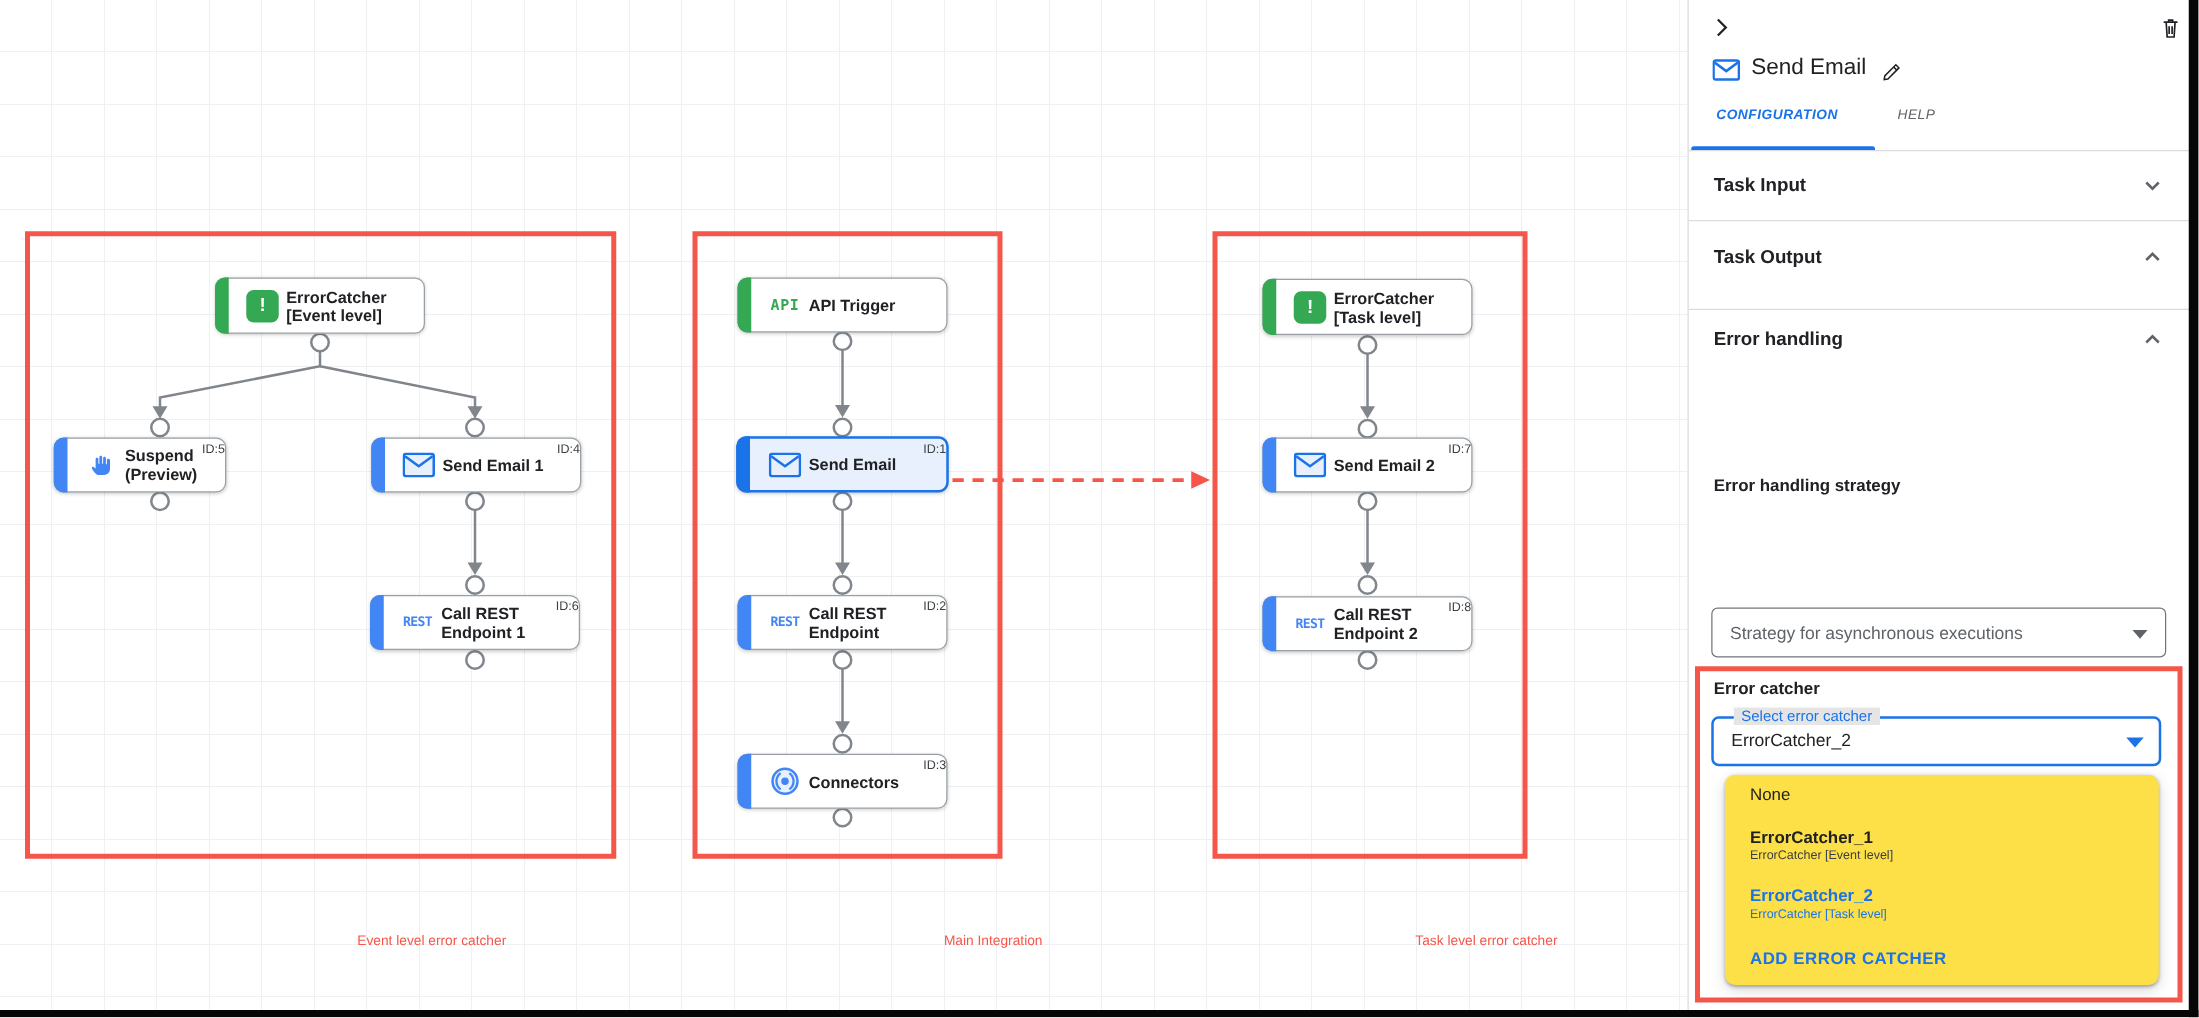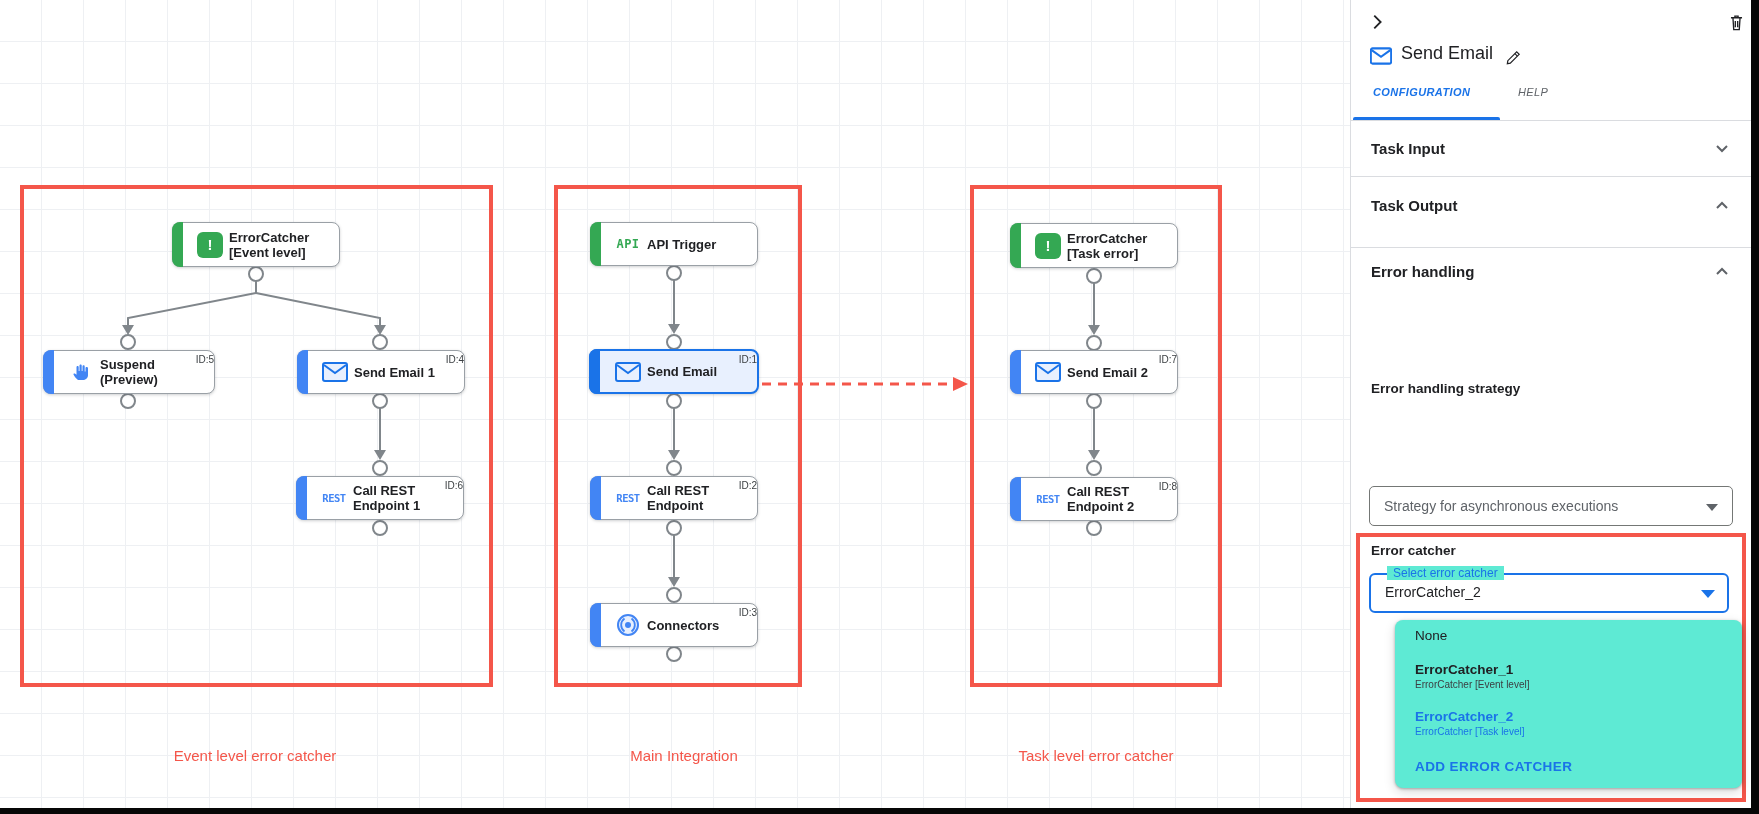--- a/index.html
+++ b/index.html
@@ -4,21 +4,21 @@
 <style>
   html,body{margin:0;padding:0;background:#fff;}
   .screen{position:relative;width:1759px;height:814px;overflow:hidden;background:#fff;
           font-family:"Liberation Sans",sans-serif;color:#202124;}
   
   .canvas{position:absolute;left:0;top:0;width:1350px;height:814px;background:#fff;
     background-image:
       repeating-linear-gradient(to right,transparent 0 41px,#eef0f3 41px 42px),
       repeating-linear-gradient(to bottom,transparent 0 41px,#eef0f3 41px 42px);}
   .group-box{position:absolute;border:4px solid #f4564a;box-sizing:border-box;background:transparent;}
-  .group-label{position:absolute;width:300px;text-align:center;font-size:15px;color:#f4564a;}
+  .group-label{position:absolute;width:300px;text-align:right;font-size:11px;color:#f4564a;}
   .edges{position:absolute;left:0;top:0;pointer-events:none;}
   
   .node{position:absolute;width:168px;height:44px;background:#fff;border:1px solid #9aa0a6;
         border-radius:8px;box-shadow:0 1px 3px rgba(60,64,67,.25);display:flex;align-items:center;box-sizing:border-box;}
   .node.selected{background:#e8f0fe;border:2px solid #1a73e8;}
   .accent{position:absolute;left:-1px;top:-1px;bottom:-1px;width:11px;border-radius:8px 0 0 8px;background:#4285f4;}
   .node.selected .accent{left:-2px;top:-2px;bottom:-2px;background:#1a73e8;}
   .accent.green{background:#34a853;}
   .nicon{margin-left:18px;width:38px;display:flex;justify-content:center;align-items:center;flex:none;}
   .ntext{display:flex;flex-direction:column;justify-content:center;font-size:13px;font-weight:700;line-height:15px;color:#202124;}
@@ -43,24 +43,24 @@
   .bold-label{position:absolute;left:20px;font-size:13.5px;font-weight:700;color:#202124;}
   .sel{position:absolute;left:18px;width:364px;height:40px;border:1px solid #747775;border-radius:5px;
        display:flex;align-items:center;box-sizing:border-box;cursor:pointer;background:#fff;}
   .sel .sel-text{margin-left:14px;font-size:14px;color:#5f6368;}
   .caret{position:absolute;right:14px;top:17px;width:0;height:0;border-left:6px solid transparent;
          border-right:6px solid transparent;border-top:7px solid #5f6368;}
   .redbox{position:absolute;left:5px;top:533px;width:390px;height:269px;border:4px solid #f4564a;box-sizing:border-box;}
   .ec-label{position:absolute;left:11px;top:6px;font-size:13.5px;font-weight:700;color:#202124;}
   .fsel{position:absolute;left:9px;top:36px;width:360px;height:40px;border:2px solid #1a73e8;border-radius:6px;
         box-sizing:border-box;background:#fff;cursor:pointer;}
-  .fsel .flabel{position:absolute;left:16px;top:-9px;background:#5eead4;padding:0 6px;font-size:12px;color:#1a73e8;font-weight:500;}
+  .fsel .flabel{position:absolute;left:16px;top:-9px;background:#e5e5e5;padding:0 6px;font-size:12px;color:#1a73e8;font-weight:500;}
   .fsel .fvalue{position:absolute;left:14px;top:9px;font-size:14px;color:#202124;}
   .fsel .caret{border-top-color:#1a73e8;border-left-width:7px;border-right-width:7px;border-top-width:8px;top:15px;right:12px;}
-  .menu{position:absolute;left:35px;top:83px;width:347px;height:168px;background:#5eead4;border-radius:8px;
+  .menu{position:absolute;left:20px;top:83px;width:347px;height:168px;background:#fde047;border-radius:8px;
         box-shadow:0 1px 3px rgba(0,0,0,.3),0 4px 12px rgba(0,0,0,.15);}
   .mi{position:absolute;left:20px;font-size:13.5px;cursor:pointer;}
   .mi.title{font-weight:700;color:#202124;}
   .mi.sub{font-weight:400;color:#3c4043;font-size:10px;}
   .mi.blue{color:#1a73e8;}
   .mi.action{font-weight:700;color:#1a73e8;letter-spacing:.4px;}
   .edge-right{position:absolute;left:1751px;top:0;width:8px;height:814px;background:#060606;}
   .edge-bottom{position:absolute;left:0;top:808px;width:1759px;height:6px;background:#060606;}
 </style>
 </head>
@@ -130,21 +130,21 @@
       <div class="accent green"></div>
       <div class="nicon">
           <div class="err-badge">!</div>
         </div>
       <div class="ntext">
         <span>ErrorCatcher</span>
         <span>[Event level]</span>
       </div>
     </div>
 
-    <div class="node" style="left:43px;top:350px;width:172px">
+    <div class="node" style="left:43px;top:350px;width:138px">
       <div class="accent"></div>
       <div class="nicon">
         <svg width="20" height="20" viewBox="0 0 20 20">
             <path d="M7 18c-1.9-1.2-3.6-3.2-4.5-5.4-.3-.8.7-1.5 1.4-1l1.6 1.1V5.2c0-.6.5-1.1 1.1-1.1s1.1.5 1.1 1.1V9h.8V3.6c0-.6.5-1.1 1.1-1.1s1.1.5 1.1 1.1V9h.8V4.4c0-.6.5-1.1 1.1-1.1s1.1.5 1.1 1.1V9.4h.8V6c0-.6.5-1.1 1.1-1.1S17 5.4 17 6v7.2c0 3-2.5 4.8-5.2 4.8H7z" fill="#4285f4"></path>
           </svg>
       </div>
       <div class="ntext">
         <span>Suspend</span>
         <span>(Preview)</span>
       </div>
@@ -228,21 +228,21 @@
       <span class="node-id">ID:3</span>
     </div>
 
     <div class="node" style="left:1010px;top:223px;height:45px">
       <div class="accent green"></div>
       <div class="nicon">
           <div class="err-badge">!</div>
         </div>
       <div class="ntext">
         <span>ErrorCatcher</span>
-        <span>[Task error]</span>
+        <span>[Task level]</span>
       </div>
     </div>
 
     <div class="node" style="left:1010px;top:350px">
       <div class="accent"></div>
       <div class="nicon">
         <svg width="26" height="20" viewBox="0 0 26 20">
             <rect x="1" y="1" width="24" height="18" rx="2" fill="#e8f0fe" stroke="#1a73e8" stroke-width="2"></rect>
             <path d="M2 3l11 8 11-8" fill="none" stroke="#1a73e8" stroke-width="2"></path>
           </svg>

